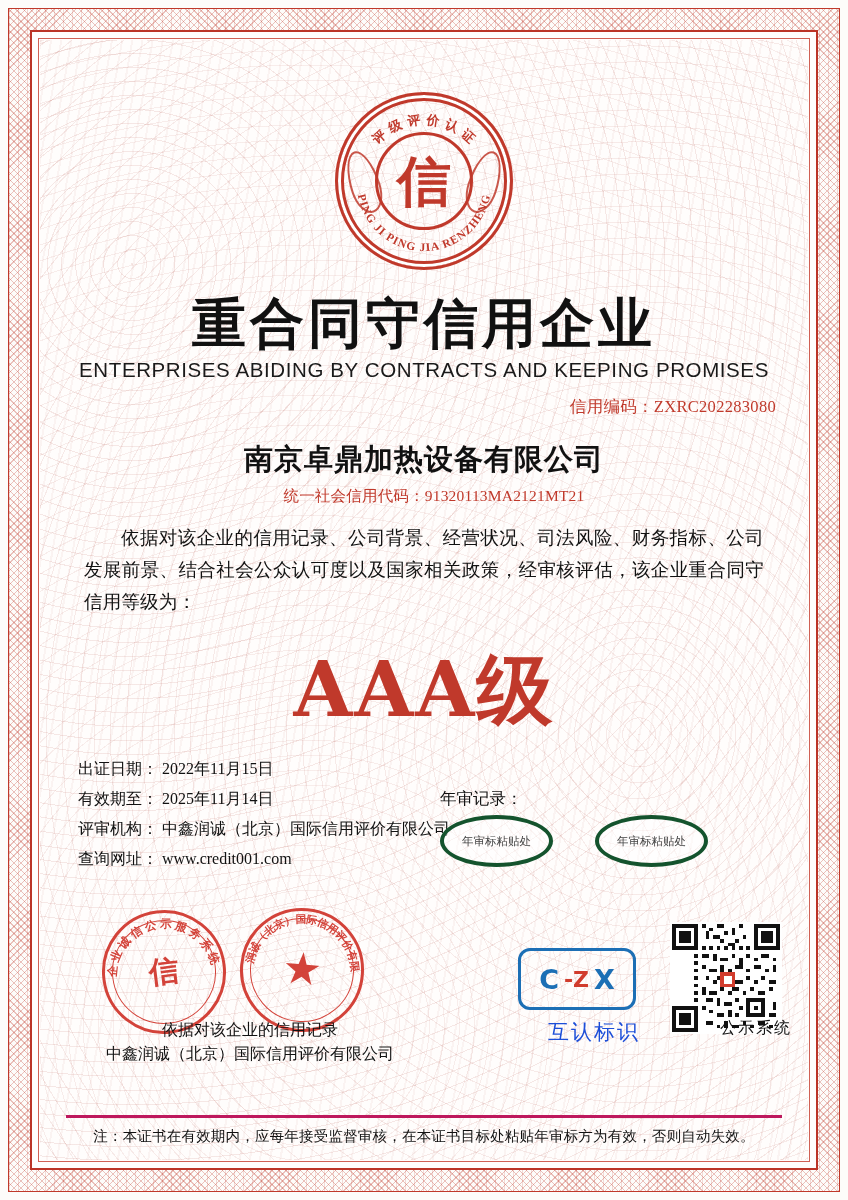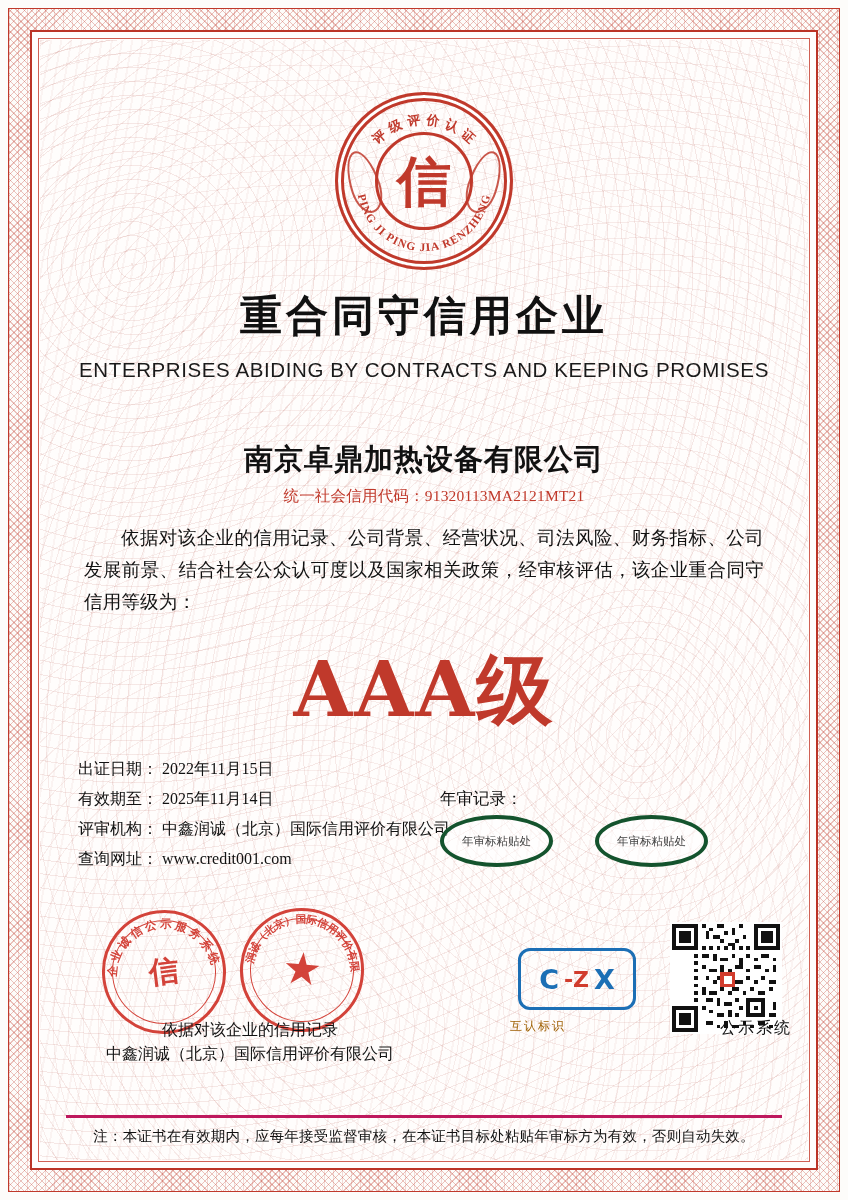--- a/index.html
+++ b/index.html
@@ -125,21 +125,21 @@
   .wreath-right { right: 14px; transform: rotate(18deg); }
 
   
   .title-cn {
     position: absolute;
     top: 248px;
     left: 0; right: 0;
     text-align: center;
     font-family: "DejaVu Serif", serif;
     font-weight: bold;
-    font-size: 42px;
+    font-size: 54px;
     letter-spacing: 4px;
     color: #111;
   }
   .title-en {
     position: absolute;
     top: 318px;
     left: 0; right: 0;
     text-align: center;
     font-family: "Liberation Sans", sans-serif;
     font-size: 20.5px;
@@ -304,23 +304,23 @@
     line-height: 24px;
     color: #111;
   }
 
   
   .mutual {
     position: absolute;
     left: 470px;
     top: 108px;
     width: 130px;
-    text-align: left;
-    font-size: 12px;
-    color: #a16207;
+    text-align: right;
+    font-size: 21px;
+    color: #1d4ed8;
     letter-spacing: 2px;
   }
   .mutual-mark {
     position: absolute;
     left: 478px;
     top: 38px;
     width: 118px;
     height: 62px;
     border: 3px solid #1c6fb5;
     border-radius: 12px;
@@ -410,20 +410,21 @@
         </svg>
         <div class="core">
           <span>信</span>
         </div>
       </div>
     </div>
 
     <div class="title-cn">重合同守信用企业</div>
     <div class="title-en">ENTERPRISES ABIDING BY CONTRACTS AND KEEPING PROMISES</div>
 
+    <div class="cred-no">信用编码：ZXRC202283080</div>
 
     <div class="company">南京卓鼎加热设备有限公司</div>
     <div class="usci">统一社会信用代码：91320113MA2121MT21</div>
 
     <div class="paragraph">依据对该企业的信用记录、公司背景、经营状况、司法风险、财务指标、公司发展前景、结合社会公众认可度以及国家相关政策，经审核评估，该企业重合同守信用等级为：</div>
 
     <div class="grade">AAA级</div>
 
     <div class="details">
       <div class="row">

